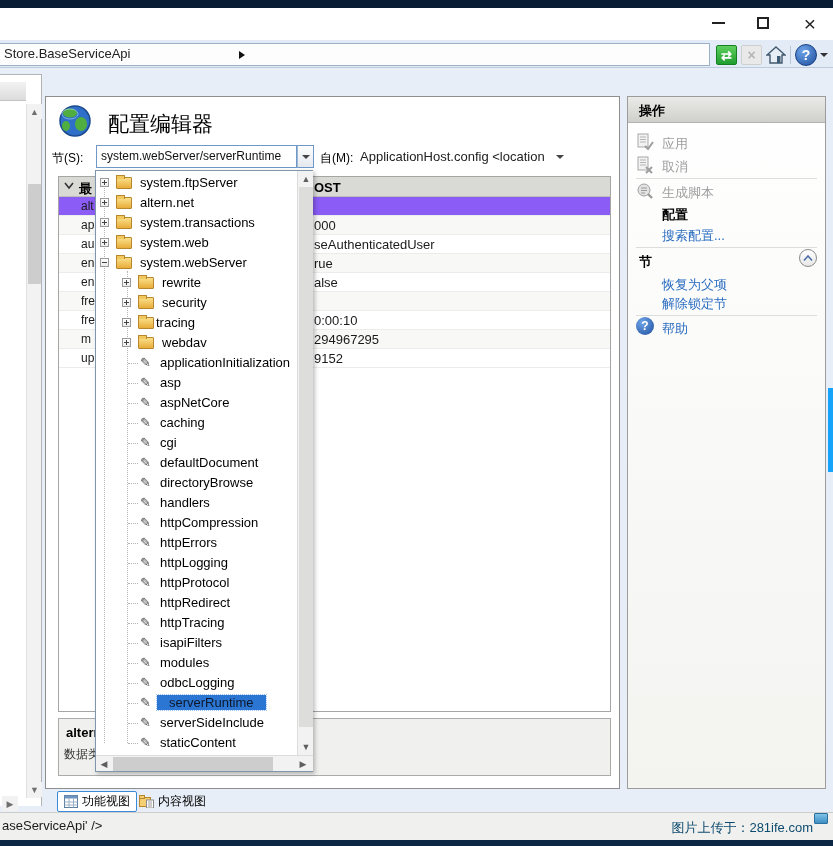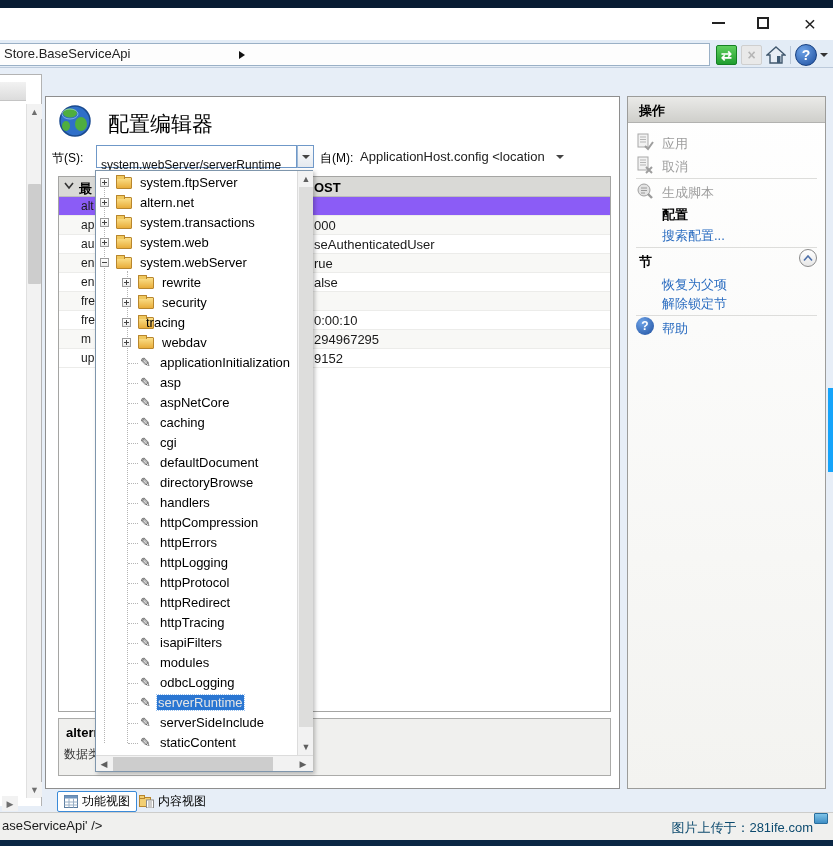--- a/index.html
+++ b/index.html
@@ -33,21 +33,21 @@
   .vsb { left:26px; top:104px; width:15px; height:694px; background:#f2f2f2; border-left:1px solid #e0e0e0; }
   .sb-arrow { position:absolute; width:15px; height:15px; color:#6f6f6f; font-size:9px; display:flex; align-items:center; justify-content:center; background:#f2f2f2; }
   .vsb-thumb { position:absolute; left:1px; top:80px; width:13px; height:100px; background:#cdcdcd; border-radius:1px; }
   .hsb-left { left:2px; top:796px; width:16px; height:15px; background:#f2f2f2; color:#6f6f6f; font-size:9px; display:flex; align-items:center; justify-content:center; }
 
   
   .main-panel { left:45px; top:96px; width:575px; height:693px; background:#fff; border:1px solid #8e8e8e; }
   .page-title { left:108px; top:110px; font-size:21px; color:#000; }
   .combo-label { font-size:12px; color:#000; }
   .section-combo { left:96px; top:145px; width:201px; height:23px; background:#fff; border:1px solid #6f98c8; }
-  .section-combo-text { left:101px; top:158px; width:190px; font-size:12px; color:#111; white-space:nowrap; overflow:hidden; }
+  .section-combo-text { left:101px; top:149px; width:190px; font-size:12px; color:#111; white-space:nowrap; overflow:hidden; }
   .combo-btn { left:297px; top:145px; width:17px; height:23px; background:linear-gradient(#fdfdfd,#e4e9ef); border:1px solid #6f98c8; border-left:1px solid #9db8d6; display:flex; align-items:center; justify-content:center; }
   .caret-down { width:0; height:0; border-top:4px solid #444; border-left:4px solid transparent; border-right:4px solid transparent; }
   .from-combo-text { left:360px; top:149px; font-size:13px; color:#222; }
   .from-caret { left:556px; top:155px; }
 
   
   .grid { left:58px; top:176px; width:553px; height:536px; background:#fff; border:1px solid #a5a5a3; }
   .grid-header { position:absolute; left:0; top:0; width:551px; height:20px; background:#d9d9d6; border-bottom:1px solid #bdbdba; }
   .grid-header .hl { position:absolute; left:20px; top:3px; font-size:13px; font-weight:bold; color:#000; }
   .grid-header .hr { position:absolute; left:255px; top:3px; font-size:13px; font-weight:bold; color:#000; }
@@ -87,21 +87,21 @@
   .watermark { right:20px; top:819px; font-size:13px; color:#0c4a6e;text-align:center; }
   .wm-ico { right:5px; top:813px; width:14px; height:11px; background:linear-gradient(#7ec3e8,#3f8ec4); border:1px solid #2a6f9e; border-radius:1px; }
   .bottom-strip { left:0; top:840px; width:833px; height:6px; background:#0b2744; }
 
   
   .dd { left:95px; top:170px; width:218px; height:602px; background:#fff; border:1px solid #7f96ac; box-shadow:2px 2px 4px rgba(0,0,0,.25); }
   .dd-list { position:absolute; left:0; top:0; width:201px; height:584px; overflow:hidden; }
   .tree-vline { position:absolute; width:0; border-left:1px dotted #b5b5b5; }
   .tree-item { position:absolute; height:20px; width:200px; }
   .tree-label { position:absolute; top:2px; font-size:13px; color:#000; white-space:nowrap; }
-  .tree-label.sel { background:#2a76d2; color:#e5e5e5; padding:0 1px; margin-left:-3px; outline:1px dotted #9cc3ef; }
+  .tree-label.sel { background:#2a76d2; color:#0f172a; padding:0 12px; margin-left:-3px; outline:1px dotted #9cc3ef; }
   .expander { position:absolute; top:5px; width:9px; height:9px; border:1px solid #9a9a9a; background:linear-gradient(#fff,#ececec); }
   .expander i { position:absolute; left:1px; top:3px; width:5px; height:1px; background:#444; }
   .expander.plus i.v { left:3px; top:1px; width:1px; height:5px; }
   .folder { position:absolute; top:4px; width:16px; height:12px; background:linear-gradient(#fbe08a,#e8ad3a); border:1px solid #b8862d; border-radius:1px; }
   .folder:before { content:""; position:absolute; left:-1px; top:-3px; width:7px; height:3px; background:#f0c85e; border:1px solid #b8862d; border-bottom:none; border-radius:1px 1px 0 0; }
   .pencil { position:absolute; top:2px; font-size:13px; color:#4a4a4a; }
   .stub { position:absolute; top:10px; border-top:1px dotted #b5b5b5; }
   .dd-vsb { position:absolute; left:201px; top:0; width:16px; height:584px; background:#f2f2f2; border-left:1px solid #dcdcdc; }
   .dd-vsb .thumb { position:absolute; left:1px; top:16px; width:14px; height:540px; background:#dddddc; }
   .dd-hsb { position:absolute; left:0; top:584px; width:217px; height:16px; background:#f2f2f2; border-top:1px solid #dcdcdc; }
@@ -374,21 +374,21 @@
         </div>
         <div class="folder" style="left: 42px;"></div>
         <span class="tree-label" style="left: 66px;">security</span>
       </div>
       <div class="tree-item" style="top: 142px;">
         <div class="expander plus" style="left: 26px;">
           <i></i>
           <i class="v"></i>
         </div>
         <div class="folder" style="left: 42px;"></div>
-        <span class="tree-label" style="left: 50px;">tracing</span>
+        <span class="tree-label" style="left: 60px;">tracing</span>
       </div>
       <div class="tree-item" style="top: 162px;">
         <div class="expander plus" style="left: 26px;">
           <i></i>
           <i class="v"></i>
         </div>
         <div class="folder" style="left: 42px;"></div>
         <span class="tree-label" style="left: 66px;">webdav</span>
       </div>
       <div class="tree-item" style="top: 182px;">

